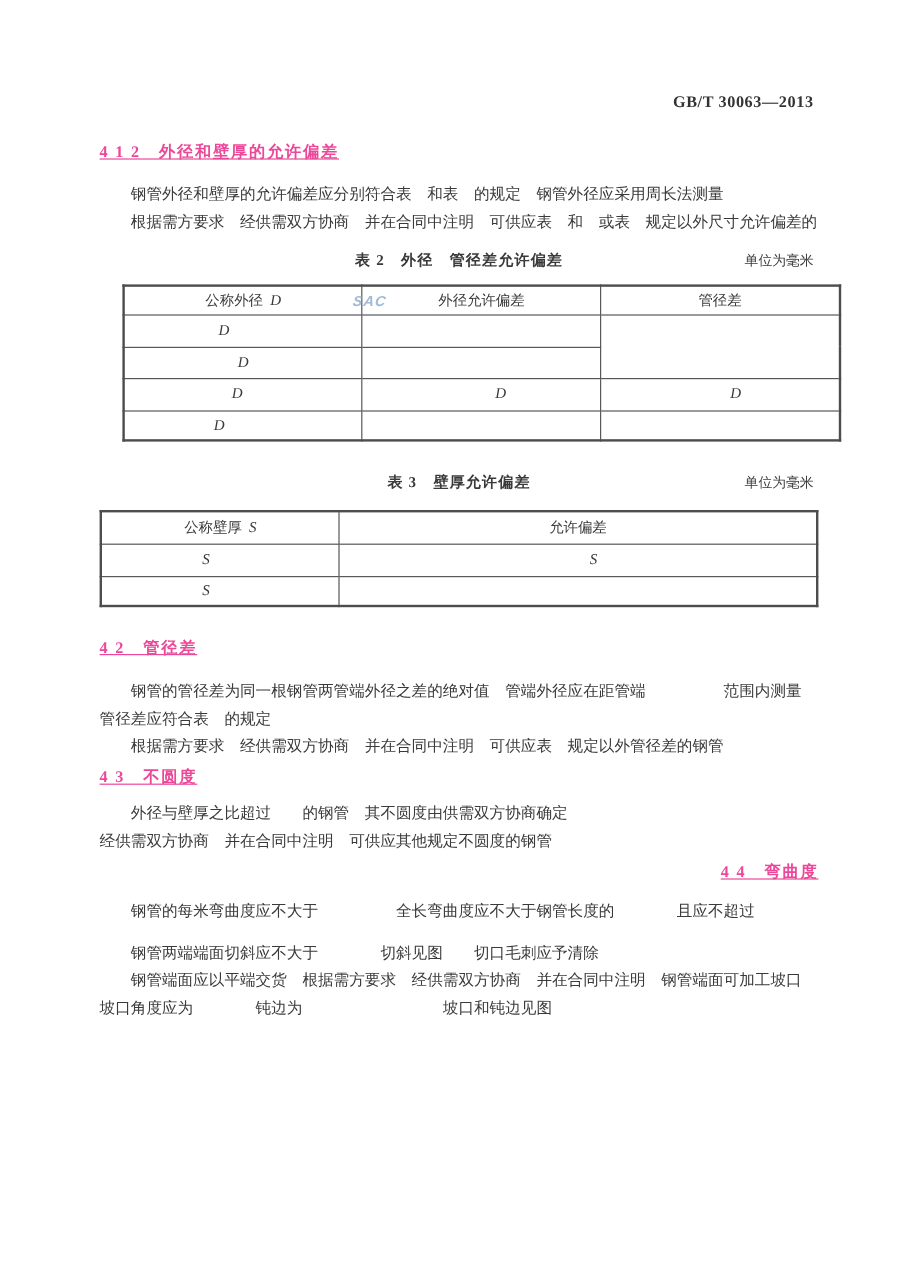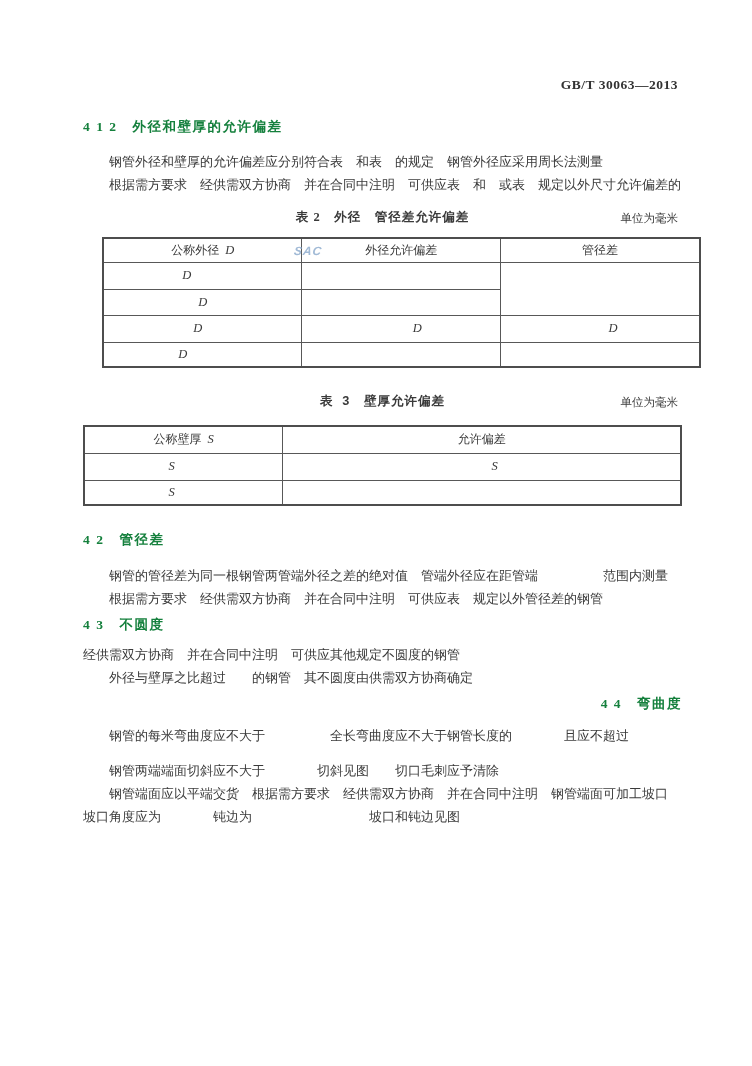--- a/index.html
+++ b/index.html
@@ -30,21 +30,22 @@
     line-height: 17px;
     letter-spacing: 0.5px;
     color: #333;
   }
   .sec-heading {
     font-size: 13.5px;
     font-weight: bold;
     line-height: 16px;
     height: 16px;
     letter-spacing: 1.5px;
-    color: #15803d;
+    color: #ec4899;
+    text-decoration: underline;
   }
   .h412 { margin-top: 26px; }
   .h42  { margin-top: 26px; }
   .h43  { margin-top: 7px; }
   .h44  { margin-top: 7px; text-align: right; }
   .h45  { margin-top: 31px; }
   .para-block { margin-top: 15px; }
   .pb42 { margin-top: 16px; }
   .pb43 { margin-top: 10px; }
   .pb44 { margin-top: 12px; }
@@ -55,21 +56,21 @@
     white-space: pre-wrap;
     color: #3a3a3a;
   }
   .ind { text-indent: 26px; }
   .cap {
     position: relative;
     height: 16px;
     line-height: 16px;
   }
   .cap2 { margin-top: 13px; }
-  .cap3 { margin-top: 26px; font-family: Liberation Mono, monospace; }
+  .cap3 { margin-top: 26px; }
   .cap .cap-title {
     position: absolute;
     left: 0; right: 0;
     text-align: center;
     font-weight: bold;
     font-size: 12.5px;
     letter-spacing: 1px;
   }
   .cap .cap-unit {
     position: absolute;
@@ -206,27 +207,28 @@
       <tr class="r4">
         <td><i class="var sL12">S</i></td>
         <td><i class="var"></i></td>
       </tr>
     </tbody>
       </table>
 
     <div class="sec-heading h42">4 2　管径差</div>
     <div class="para-block pb42">
       <p class="line ind">钢管的管径差为同一根钢管两管端外径之差的绝对值　管端外径应在距管端　　　　　范围内测量</p>
+      <p class="line">管径差应符合表　的规定</p>
       <p class="line ind">根据需方要求　经供需双方协商　并在合同中注明　可供应表　规定以外管径差的钢管</p>
     </div>
 
     <div class="sec-heading h43">4 3　不圆度</div>
     <div class="para-block pb43">
+      <p class="line ind">外径与壁厚之比超过　　的钢管　其不圆度由供需双方协商确定</p>
       <p class="line">经供需双方协商　并在合同中注明　可供应其他规定不圆度的钢管</p>
-      <p class="line ind">外径与壁厚之比超过　　的钢管　其不圆度由供需双方协商确定</p>
     </div>
 
     <div class="sec-heading h44">4 4　弯曲度</div>
     <div class="para-block pb44">
       <p class="line ind">钢管的每米弯曲度应不大于　　　　　全长弯曲度应不大于钢管长度的　　　　且应不超过</p>
     </div>
 
     <div class="para-block pb45">
       <p class="line ind">钢管两端端面切斜应不大于　　　　切斜见图　　切口毛刺应予清除</p>
       <p class="line ind">钢管端面应以平端交货　根据需方要求　经供需双方协商　并在合同中注明　钢管端面可加工坡口</p>

